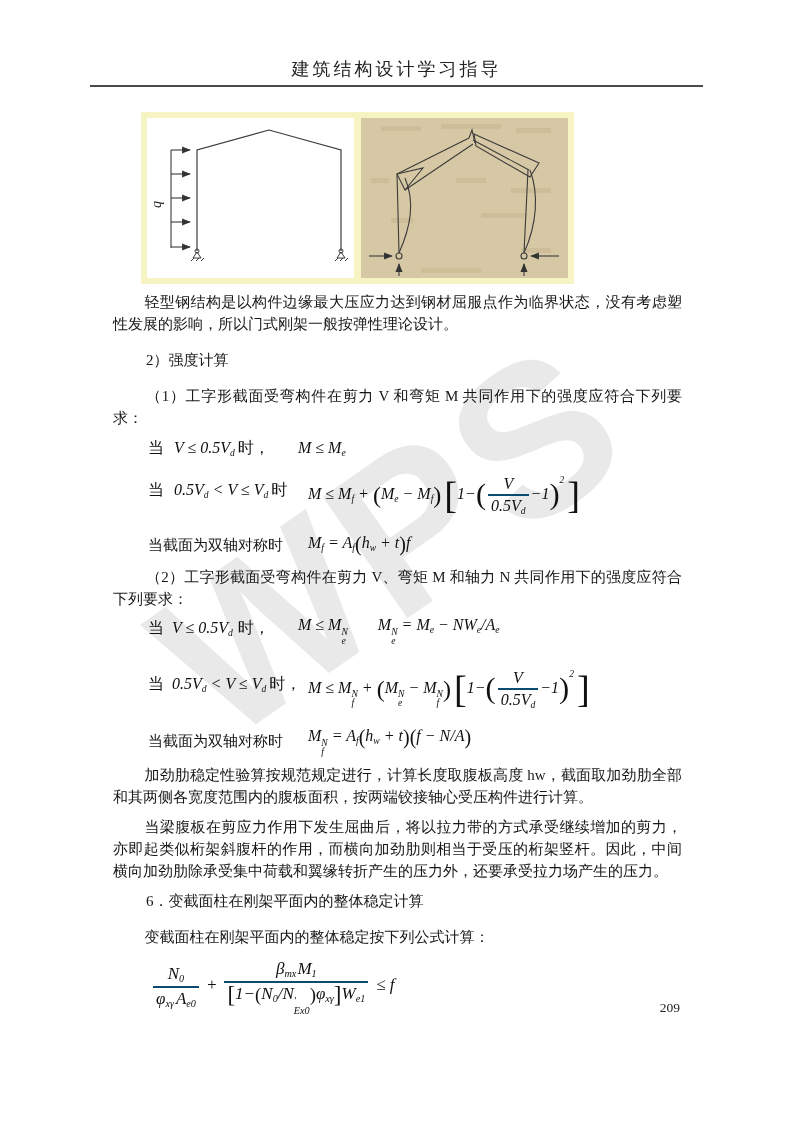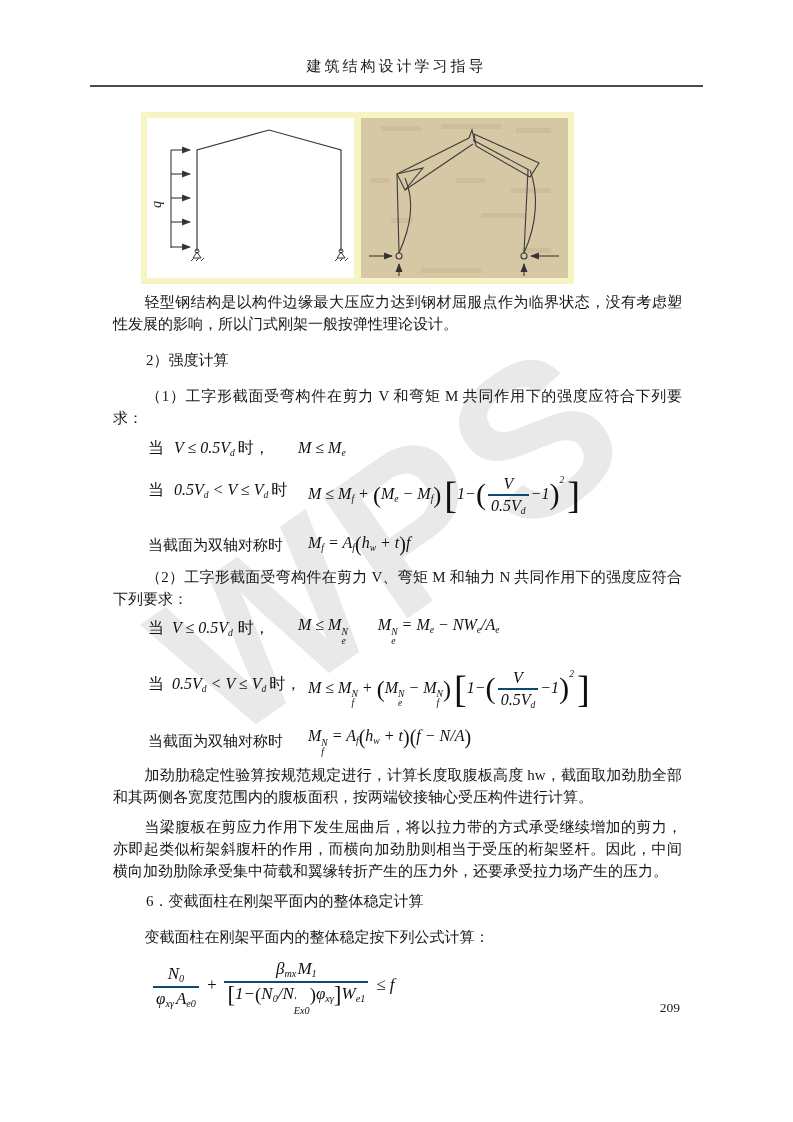--- a/index.html
+++ b/index.html
@@ -1,20 +1,20 @@
 <!DOCTYPE html>
 <html><head>
 <meta charset="utf-8">
 <style>
   html,body{margin:0;padding:0;background:#ffffff;}
   .page{position:relative;width:793px;height:1122px;background:#ffffff;overflow:hidden;
         font-family:"Liberation Serif","DejaVu Serif",serif;}
   
   .hdr-title{position:absolute;top:57px;left:0;width:100%;text-align:center;
-             font-size:15px;letter-spacing:3px;color:#222;}
+             font-size:18px;letter-spacing:3px;color:#222;}
   .hdr-rule{position:absolute;top:85px;left:90px;width:613px;border-top:2px solid #4a4a4a;height:0;}
   
   .watermark{position:absolute;left:40px;top:330px;width:700px;height:420px;
              display:flex;align-items:center;justify-content:center;
              transform:rotate(-35deg);pointer-events:none;
              font-family:"Liberation Sans","DejaVu Sans",sans-serif;
              font-weight:bold;font-size:215px;letter-spacing:6px;
              color:rgba(120,120,120,0.16);user-select:none;}
   
   .figs{position:absolute;left:141px;top:112px;display:flex;gap:7px;

